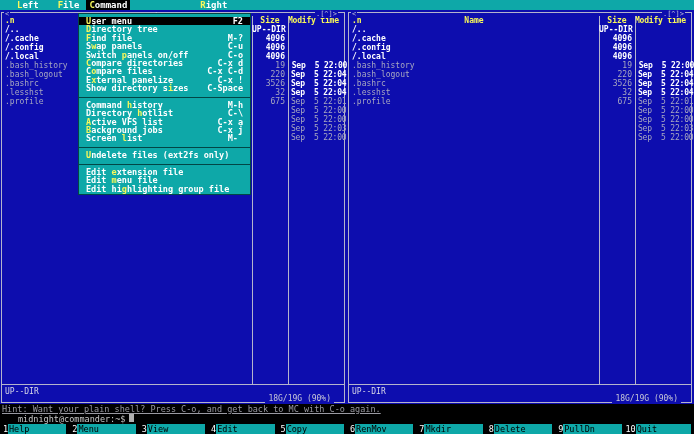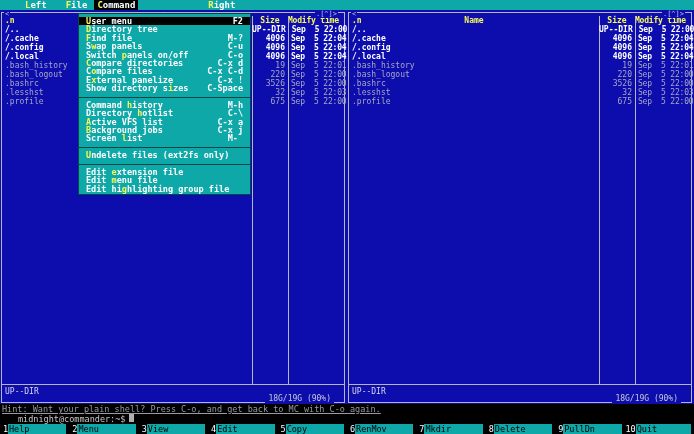--- a/index.html
+++ b/index.html
@@ -12,21 +12,21 @@
   
   #menubar {
     position:absolute; left:0; top:0; width:694px; height:10px;
     background:#0ea8a8; display:flex; align-items:center;
     font-size:9px; line-height:10px; font-weight:bold; color:#fff;
     padding-left:14px; z-index:20;
   }
   .mbar-item { padding:0 3px; white-space:pre; }
   .mbar-item.sel { background:#000; }
   .mbar-item .hot, .menu-item .hot { color:#f8f85a; }
-  .mbar-item.m0 { margin-left:8px; }
+  .mbar-item.m0 { margin-left:0; }
   .mbar-item.m1 { margin-left:13px; }
   .mbar-item.m2 { margin-left:4px; }
   .mbar-item.m3 { margin-left:4px;margin-top:24px; }
   .mbar-item.m4 { margin-left:19px; }
   
   #panelzone {
     position:absolute; left:0; top:10px; width:694px; height:394px;
     background:#0d0dae;
   }
   .panel {
@@ -43,21 +43,21 @@
   .phead .sorts { position:absolute; left:3px; top:0; }
   .phead .hname { flex:0 0 250px; text-align:center; }
   .phead .hsize { flex:0 0 36px;  text-align:center; }
   .phead .htime { flex:1; letter-spacing:-0.2px; }
   .vline { position:absolute; top:3px; width:1px; height:368px; background:#b4b4cc; }
   .vl1 { left:250px; } .vl2 { left:286px; }
   .rows { position:absolute; left:0; top:12px; width:100%; }
   .frow { display:flex; height:9px; white-space:pre; }
   .frow .fname { flex:0 0 250px; padding-left:3px; overflow:hidden; }
   .frow .fsize { flex:0 0 36px; text-align:right; padding-right:3px; }
-  .frow .ftime { flex:1; padding-left:3px; letter-spacing:-0.2px; }
+  .frow .ftime { flex:1; padding-left:3px; letter-spacing:-0.2px;margin-top:36px; }
   .frow.kind-dir { color:#fff; font-weight:bold; }
   .frow.kind-file { color:#a8a8c0; }
   .hline { position:absolute; left:0; top:371px; width:100%; height:1px; background:#b4b4cc; }
   .ministatus {
     position:absolute; left:3px; top:374px; height:9px;
     color:#d8d8e8; white-space:pre;
   }
   .usage {
     position:absolute; right:10px; top:381px; height:9px;
     background:#0d0dae; padding:0 3px; color:#c8c8d8; white-space:pre; z-index:2;

